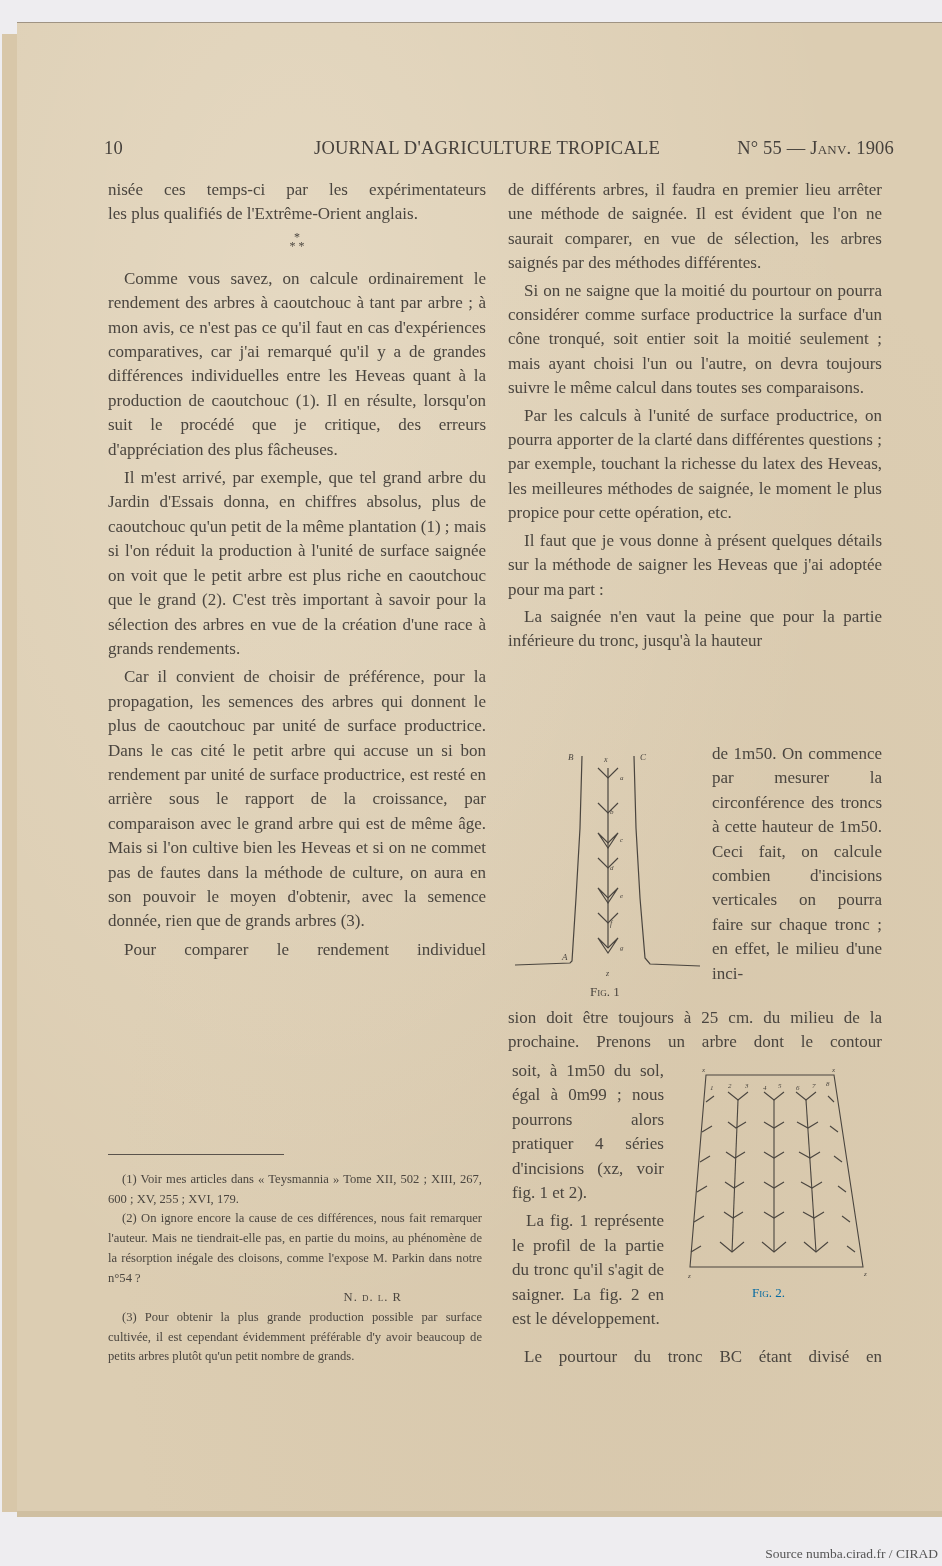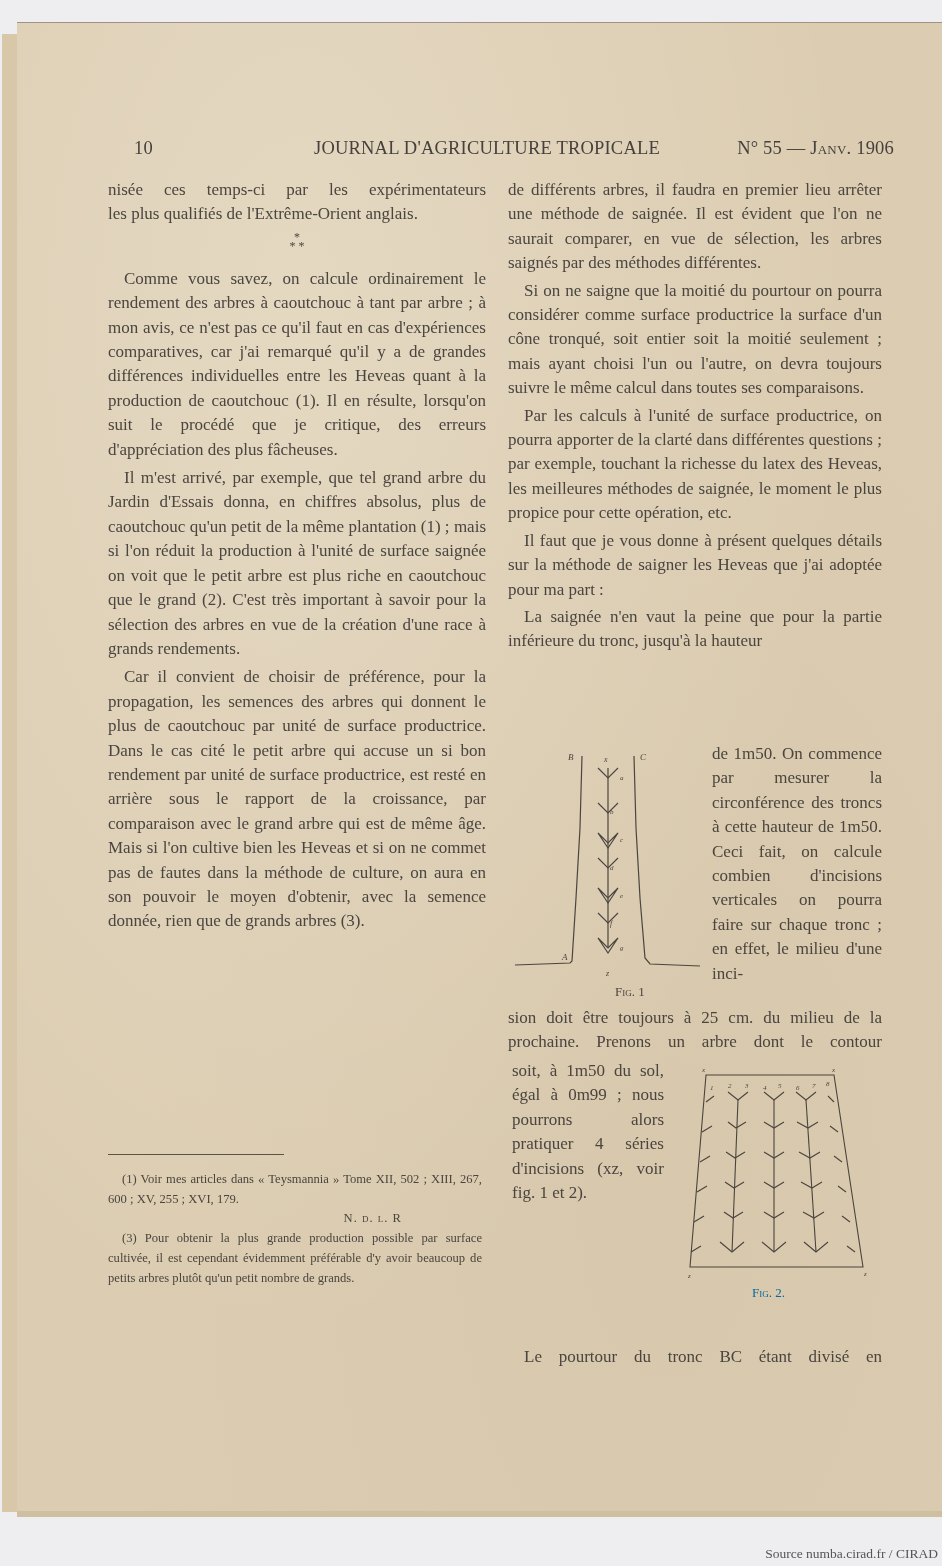--- a/index.html
+++ b/index.html
@@ -20,21 +20,21 @@
       radial-gradient(ellipse at 30% 20%, rgba(255,250,240,0.25), transparent 60%),
       radial-gradient(ellipse at 70% 80%, rgba(190,170,140,0.15), transparent 60%);
     border-top:1px solid #9f9383;
     box-shadow: inset 0 -6px 0 #cfbfa1;
   }
   .header {
     position:absolute; top:138px; left:104px; width:790px; height:24px;
     font-family:"Liberation Serif", serif; font-size:18.5px; color:#46413c;
     letter-spacing:0.2px;
   }
-  .header .pno { position:absolute; left:0; top:0;margin-left:30px; }
+  .header .pno { position:absolute; left:0; top:0; }
   .header .jtitle { position:absolute; left:210px; top:0; }
   .header .issue { position:absolute; right:0; top:0; }
   .sc { font-variant: small-caps; }
 
   .col {
     position:absolute; font-family:"Liberation Serif", serif;
     font-size:17px; line-height:24.4px; color:#4a453f;
     text-align:justify;
   }
   .col p { margin:0; }
@@ -49,21 +49,21 @@
   .notes {
     position:absolute; left:108px; top:1170px; width:374px;
     font-family:"Liberation Serif", serif; font-size:12.6px; line-height:19.7px;
     color:#4a453f; text-align:justify;
   }
   .notes p { margin:0; }
   .notes .ind { text-indent:14px; }
   .notes .nsig { text-align:right; padding-right:80px; letter-spacing:1px; }
 
   .fig1 { position:absolute; left:510px; top:748px; width:200px; height:260px; }
-  .fig1-cap { position:absolute; left:590px; top:984px; font-family:"Liberation Serif", serif; font-size:13px; color:#4a453f;margin-left:25px; }
+  .fig1-cap { position:absolute; left:590px; top:984px; font-family:"Liberation Serif", serif; font-size:13px; color:#4a453f; }
   .fig1-text { position:absolute; left:712px; top:742px; width:170px;
     font-family:"Liberation Serif", serif; font-size:17px; line-height:24.4px; color:#4a453f; text-align:justify; }
   .fig1-text p { margin:0; }
   .after-fig1 { position:absolute; left:508px; top:1006px; width:374px;
     font-family:"Liberation Serif", serif; font-size:17px; line-height:24.4px; color:#4a453f; text-align:justify; }
   .after-fig1 p { margin:0; }
 
   .fig2-text { position:absolute; left:508px; top:1055px; width:160px;
     font-family:"Liberation Serif", serif; font-size:17px; line-height:24.4px; color:#4a453f; text-align:justify; }
   .fig2-text p { margin:4px; }
@@ -93,25 +93,27 @@
 <div class="col col-left">
   <p class="last-line">nisée ces temps-ci par les expérimentateurs</p>
   <p>les plus qualifiés de l'Extrême-Orient anglais.</p>
   <div class="asterism">
     <div>*</div>
     <div>* *</div>
   </div>
   <p class="ind" style="margin-bottom:4px">Comme vous savez, on calcule ordinairement le rendement des arbres à caoutchouc à tant par arbre ; à mon avis, ce n'est pas ce qu'il faut en cas d'expériences comparatives, car j'ai remarqué qu'il y a de grandes différences individuelles entre les Heveas quant à la production de caoutchouc (1). Il en résulte, lorsqu'on suit le procédé que je critique, des erreurs d'appréciation des plus fâcheuses.</p>
   <p class="ind" style="margin-bottom:4px">Il m'est arrivé, par exemple, que tel grand arbre du Jardin d'Essais donna, en chiffres absolus, plus de caoutchouc qu'un petit de la même plantation (1) ; mais si l'on réduit la production à l'unité de surface saignée on voit que le petit arbre est plus riche en caoutchouc que le grand (2). C'est très important à savoir pour la sélection des arbres en vue de la création d'une race à grands rendements.</p>
   <p class="ind" style="margin-bottom:4px">Car il convient de choisir de préférence, pour la propagation, les semences des arbres qui donnent le plus de caoutchouc par unité de surface productrice. Dans le cas cité le petit arbre qui accuse un si bon rendement par unité de surface productrice, est resté en arrière sous le rapport de la croissance, par comparaison avec le grand arbre qui est de même âge. Mais si l'on cultive bien les Heveas et si on ne commet pas de fautes dans la méthode de culture, on aura en son pouvoir le moyen d'obtenir, avec la semence donnée, rien que de grands arbres (3).</p>
+  <p class="ind last-line">Pour comparer le rendement individuel</p>
 </div>
 
 <div class="rule"></div>
 <div class="notes">
   <p class="ind">(1) Voir mes articles dans « Teysmannia » Tome XII, 502 ; XIII, 267, 600 ; XV, 255 ; XVI, 179.</p>
+  <p class="ind">(2) On ignore encore la cause de ces différences, nous fait remarquer l'auteur. Mais ne tiendrait-elle pas, en partie du moins, au phénomène de la résorption inégale des cloisons, comme l'expose M. Parkin dans notre n°54 ?</p>
   <p class="nsig sc">N. d. l. R</p>
   <p class="ind">(3) Pour obtenir la plus grande production possible par surface cultivée, il est cependant évidemment préférable d'y avoir beaucoup de petits arbres plutôt qu'un petit nombre de grands.</p>
 </div>
 
 <div class="col col-right">
   <p style="margin-bottom:3px">de différents arbres, il faudra en premier lieu arrêter une méthode de saignée. Il est évident que l'on ne saurait comparer, en vue de sélection, les arbres saignés par des méthodes différentes.</p>
   <p class="ind" style="margin-bottom:3px">Si on ne saigne que la moitié du pourtour on pourra considérer comme surface productrice la surface d'un cône tronqué, soit entier soit la moitié seulement ; mais ayant choisi l'un ou l'autre, on devra toujours suivre le même calcul dans toutes ses comparaisons.</p>
   <p class="ind" style="margin-bottom:3px">Par les calculs à l'unité de surface productrice, on pourra apporter de la clarté dans différentes questions ; par exemple, touchant la richesse du latex des Heveas, les meilleures méthodes de saignée, le moment le plus propice pour cette opération, etc.</p>
   <p class="ind" style="margin-bottom:3px">Il faut que je vous donne à présent quelques détails sur la méthode de saigner les Heveas que j'ai adoptée pour ma part :</p>
   <p class="ind">La saignée n'en vaut la peine que pour la partie inférieure du tronc, jusqu'à la hauteur</p>
@@ -148,20 +150,21 @@
 <div class="fig1-text">
   <p>de 1m50. On commence par mesurer la circonférence des troncs à cette hauteur de 1m50. Ceci fait, on calcule combien d'incisions verticales on pourra faire sur chaque tronc ; en effet, le milieu d'une inci-</p>
 </div>
 
 <div class="after-fig1">
   <p class="last-line">sion doit être toujours à 25 cm. du milieu de la prochaine. Prenons un arbre dont le contour</p>
 </div>
 
 <div class="fig2-text">
   <p style="margin-bottom:3px">soit, à 1m50 du sol, égal à 0m99 ; nous pourrons alors pratiquer 4 séries d'incisions (xz, voir fig. 1 et 2).</p>
+  <p class="ind">La fig. 1 représente le profil de la partie du tronc qu'il s'agit de saigner. La fig. 2 en est le développement.</p>
 </div>
 
 <svg class="fig2" viewBox="0 0 200 220" fill="none" stroke="#4a453f" stroke-width="1.1">
   <path d="M18,13 L146,13 L175,205 L2,205 Z"></path>
   <g>
     <line x1="50" y1="38" x2="44" y2="190"></line>
     <line x1="86" y1="38" x2="86" y2="190"></line>
     <line x1="118" y1="38" x2="128" y2="190"></line>
   </g>
   <g>

